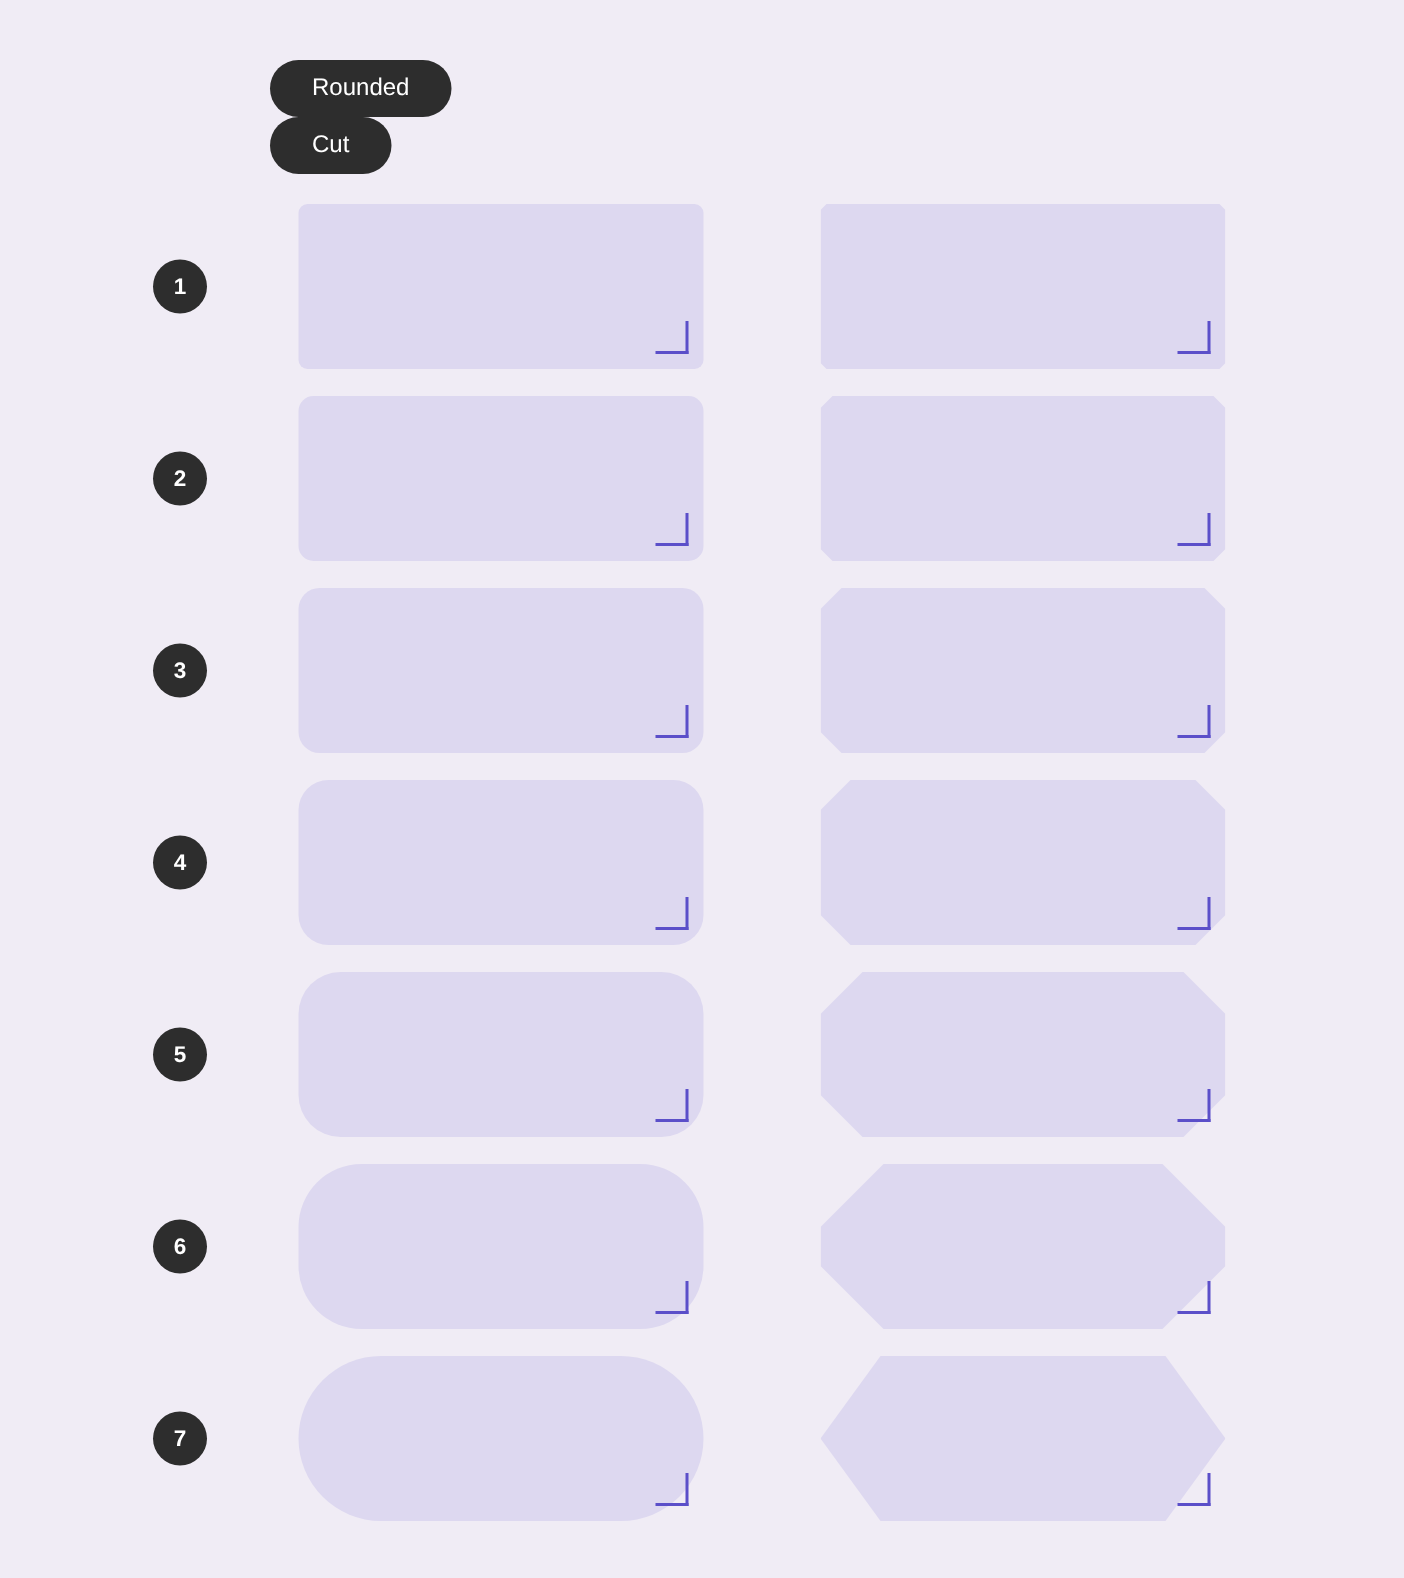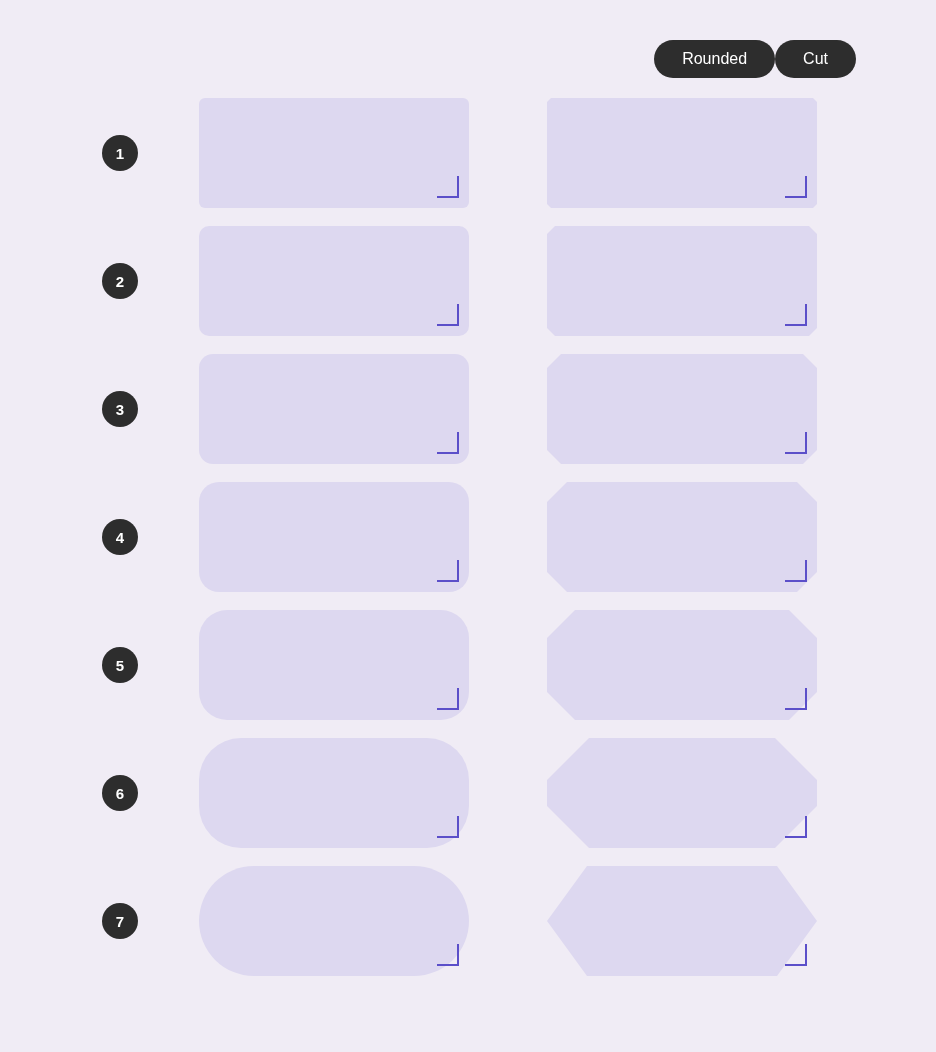--- a/index.html
+++ b/index.html
@@ -11,23 +11,24 @@
       min-height: 1052px;
       display: flex;
       flex-direction: column;
       align-items: center;
       padding: 40px 80px;
     }
 
     .header-row {
       display: flex;
       width: 100%;
-      justify-content: flex-end;
+      justify-content: flex-start;
       margin-bottom: 20px;
       padding-left: 100px;
+      flex-direction: column;
     }
 
     .column-label {
       background-color: #2d2d2d;
       color: #fff;
       border-radius: 999px;
       padding: 10px 28px;
       font-size: 16px;
       font-weight: 500;
       display: inline-block;

